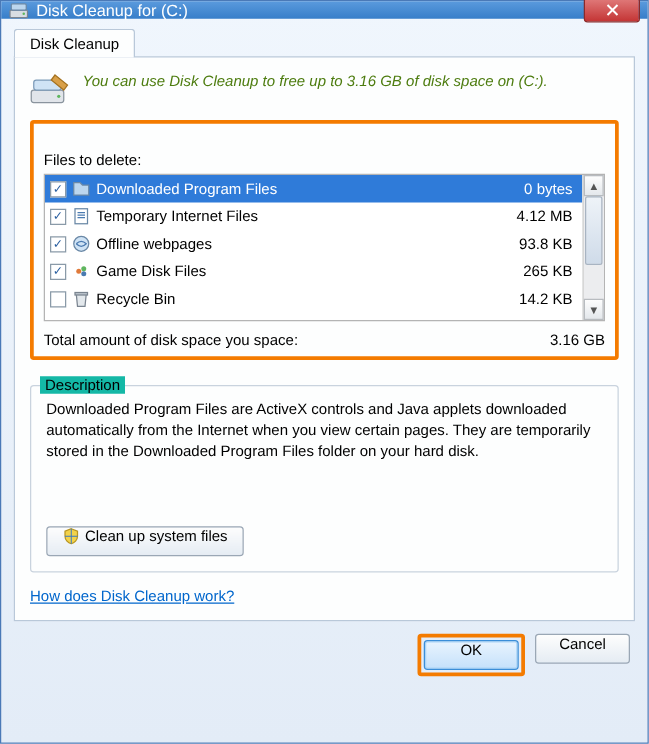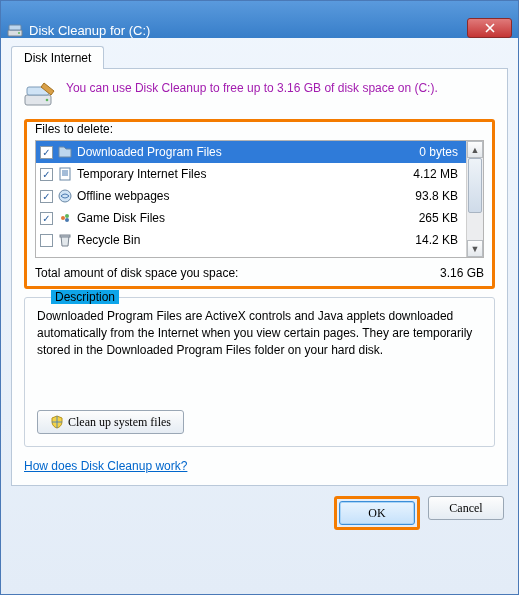--- a/index.html
+++ b/index.html
@@ -1,49 +1,49 @@
 <!DOCTYPE html>
 <html><head>
 <meta charset="utf-8">
 <style>
 * { box-sizing: border-box; margin: 0; padding: 0; }
 body { font-family: "Segoe UI", Tahoma, sans-serif; font-size: 12px; background: #fff; }
 .window { width: 519px; height: 595px; border: 1px solid #4a79b7; background: linear-gradient(#f0f6fd, #e3ecf7); position: relative; }
-.titlebar { height: 37px; background: linear-gradient(#5a9add, #377ec9); display: flex; align-items: flex-end; padding: 0 6px; color: #fff; }
+.titlebar { height: 14px; background: linear-gradient(#5a9add, #377ec9); display: flex; align-items: center; padding: 0 6px; color: #fff; }
 .tb-icon { width: 16px; height: 16px; margin-right: 6px; }
 .tb-title { font-size: 13px; flex: 1; }
 .tb-close { width: 45px; height: 20px; background: linear-gradient(#e07a7a, #c43535); border: 1px solid #8a2a2a; border-radius: 3px; display: flex; align-items: center; justify-content: center; color: #fff; font-size: 11px; cursor: pointer; }
 .client { padding: 8px 10px 10px; }
 .tabstrip { display: flex; }
 .tab { border: 1px solid #b9c8d9; border-bottom: none; padding: 4px 12px; background: #fdfefe; border-radius: 3px 3px 0 0; font-size: 12px; color: #000; }
 .tab-panel { border: 1px solid #b9c8d9; background: #fdfefe; padding: 12px; margin-top: -1px; }
 .intro { display: flex; gap: 10px; align-items: flex-start; margin-bottom: 10px; }
 .drive-icon { width: 32px; height: 28px; flex-shrink: 0; }
-.intro-text { font-size: 12px; color: #a21caf; }
-.hl { border: 3px solid #f47b00; border-radius: 3px; padding: 0 8px 6px; margin-bottom: 8px; }
+.intro-text { font-size: 12px; color: #4d7c0f; font-style: italic; }
+.hl { border: 3px solid #f47b00; border-radius: 3px; padding: 22px 8px 6px; margin-bottom: 20px; }
 .section-label { font-size: 12px; margin-bottom: 4px; }
 .listbox { border: 1px solid #b4b4b4; background: #fff; height: 118px; position: relative; }
 .list-inner { position: absolute; inset: 0 17px 0 0; overflow: hidden; }
 .row { display: flex; align-items: center; height: 22px; padding: 0 4px; gap: 4px; font-size: 12px; }
 .row.selected { background: #2f7bd9; color: #fff; }
 .row-check { width: 13px; height: 13px; border: 1px solid #8a9aa8; background: #fff; display: inline-flex; align-items: center; justify-content: center; font-size: 10px; color: #2a5fa0; cursor: pointer; }
 .row-icon { width: 16px; height: 16px; display: inline-flex; align-items: center; justify-content: center; }
 .row-label { flex: 1; white-space: nowrap; overflow: hidden; }
 .row-size { width: 70px; text-align: right; padding-right: 4px; }
 .vscroll { position: absolute; right: 0; top: 0; bottom: 0; width: 17px; background: #ecedef; border-left: 1px solid #cfcfcf; display: flex; flex-direction: column; }
 .v-btn { height: 17px; background: linear-gradient(#fdfdfd,#e4e8ec); border: 1px solid #b8bcc0; display:flex; align-items:center; justify-content:center; color:#555; font-size:9px; cursor:pointer; }
 .v-track { flex:1; position: relative; }
 .v-thumb { position:absolute; left:1px; right:1px; top:0; height:55px; background: linear-gradient(#eef3f8,#cfdbe9); border:1px solid #a8b4c2; border-radius:2px; cursor:pointer; }
 .total { display:flex; margin-top:8px; font-size:12px; }
 .total-label { flex:1; }
 .total-val { }
 .groupbox { border:1px solid #c9d3de; border-radius:3px; padding:10px 12px 12px; position:relative; margin-top:0; }
-.groupbox-title { position:absolute; top:-8px; left:26px; background:#0ea5e9; padding:0 4px; font-size:12px; }
+.groupbox-title { position:absolute; top:-8px; left:7px; background:#14b8a6; padding:0 4px; font-size:12px; }
 .desc-text { font-size:12px; line-height:1.4; min-height:88px; }
-.btn { height:24px; border:1px solid #9aa7b5; background:linear-gradient(#fdfdfd,#e5ecf3); border-radius:3px; padding:0 12px; font-size:12px; cursor:pointer; display:inline-flex; align-items:center; justify-content:center; gap:4px;font-family:Liberation Serif, serif; }
+.btn { height:24px; border:1px solid #9aa7b5; background:linear-gradient(#fdfdfd,#e5ecf3); border-radius:3px; padding:0 12px; font-size:12px; cursor:pointer; display:inline-flex; justify-content:center; gap:4px; }
 .btn-row { display:flex; justify-content:space-between; margin-top:14px; }
 .shield { width:14px; height:14px; }
 .link { color:#0066cc; text-decoration:underline; font-size:12px; cursor:pointer; display:inline-block; margin-top:12px; }
 .footer { display:flex; justify-content:flex-end; gap:8px; margin-top:10px; padding-right:4px; }
 .footer .btn { width:76px; justify-content:center; }
 .hl-btn { border:3px solid #f47b00; border-radius:3px; padding:2px; }
 .btn.primary { border:1px solid #3b8ed8; background:linear-gradient(#e9f4fe,#c5e1fb); box-shadow: inset 0 0 0 1px #a9d4f7; }
 </style>
 </head>
 <body>
@@ -58,21 +58,21 @@
     <span class="tb-title">Disk Cleanup for  (C:)</span>
     <div class="tb-close">
       <svg width="10" height="10" viewBox="0 0 10 10">
           <path d="M1 1 L9 9 M9 1 L1 9" stroke="#fff" stroke-width="1.6"></path>
         </svg>
     </div>
   </div>
 
   <div class="client">
     <div class="tabstrip">
-      <div class="tab">Disk Internet</div>
+      <div class="tab">Disk Cleanup</div>
     </div>
     <div class="tab-panel">
 
       <div class="intro">
         <svg class="drive-icon" viewBox="0 0 32 28">
             <rect x="1" y="14" width="26" height="10" rx="2" fill="#e1e5ea" stroke="#8a949e"></rect>
             <rect x="3" y="6" width="22" height="8" rx="2" fill="#cfe3f5" stroke="#7c9bb8"></rect>
             <circle cx="23" cy="19" r="1.3" fill="#5fb65f"></circle>
             <path d="M20 2 L30 10 L27 14 L17 6 Z" fill="#d9a048" stroke="#a47220"></path>
           </svg>

